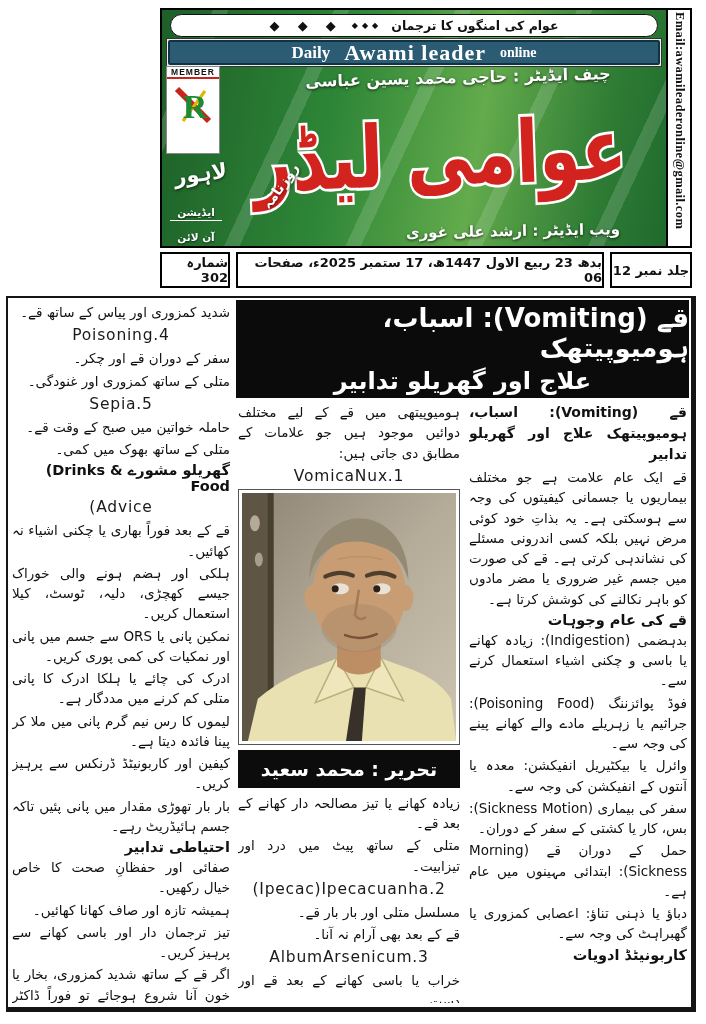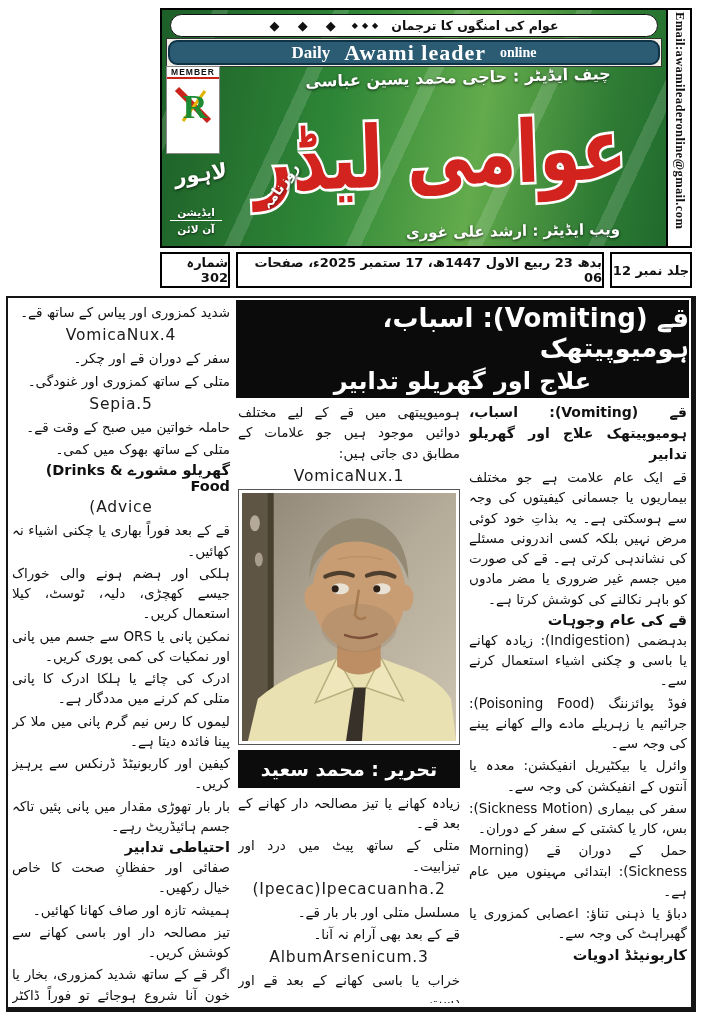--- a/index.html
+++ b/index.html
@@ -21,21 +21,21 @@
 
   #tagline-pill{position:absolute;left:8px;right:32px;top:4px;height:21px;background:#fff;
     border:1.5px solid #111;border-radius:12px;display:flex;direction:rtl;align-items:center;
     justify-content:center;gap:9px;}
   #tagline-pill .tg{font-size:12.5px;font-weight:bold;}
   #tagline-pill .dsm{font-size:8px;letter-spacing:4px;}
   #tagline-pill .dlg{font-size:13px;letter-spacing:7px;}
 
   #brand-band{position:absolute;left:4px;right:28px;top:28px;height:27px;background:#f2efe6;
     border:1px solid #333;display:flex;align-items:stretch;}
-  #brand-inner{flex:1;margin:1px;background:#2b5c74;border:2px solid #0e3346;border-radius:9px;
+  #brand-inner{flex:1;margin:1px;background:#2b5c74;border:2px solid #0e3346;border-radius:2px;
     display:flex;align-items:center;justify-content:center;gap:14px;color:#fff;
     font-family:"Liberation Serif",serif;font-weight:bold;}
   #brand-inner .b1{font-size:17px;}
   #brand-inner .b2{font-size:22px;letter-spacing:1px;}
   #brand-inner .b3{font-size:14px;}
 
   #member{position:absolute;left:4px;top:56px;width:54px;height:88px;background:#fff;
     border:1px solid #888;box-sizing:border-box;text-align:center;}
   #member .mlabel{font-size:8.5px;font-weight:bold;letter-spacing:1px;border-bottom:2px solid #c9241c;
     font-family:"Liberation Sans",sans-serif;}
@@ -45,21 +45,21 @@
     direction:rtl;font-size:16px;font-weight:bold;text-shadow:0 1px 3px rgba(0,0,0,.75);
     transform:rotate(-1.5deg);}
 
   #big-title{position:absolute;left:62px;right:34px;top:74px;height:140px;}
   #title-prefix{position:absolute;left:92px;top:168px;color:#fff;font-size:14px;font-weight:bold;
     transform:rotate(-55deg);text-shadow:0 1px 3px rgba(0,0,0,.7);}
   #city{position:absolute;left:12px;top:152px;color:#fff;font-size:21px;font-weight:bold;
     transform:rotate(-7deg);text-shadow:0 1px 3px rgba(0,0,0,.7);}
   #edition{position:absolute;left:8px;top:196px;width:52px;color:#fff;text-align:center;
     font-size:10.5px;font-weight:bold;text-shadow:0 1px 2px rgba(0,0,0,.7);}
-  #edition .e2{border-top:1px solid #fff;margin-top:2px;padding-top:2px;}
+  #edition .e2{border-top:1px solid #fff;margin-top:2px;padding-top:10px;}
   #web-editor{position:absolute;left:236px;width:230px;top:212px;color:#fff;direction:rtl;
     text-align:center;font-size:15px;font-weight:bold;text-shadow:0 1px 3px rgba(0,0,0,.75);
     transform:rotate(-1deg);}
 
   
   #datebar{position:absolute;left:160px;top:252px;width:532px;height:36px;display:flex;
     direction:rtl;gap:6px;}
   .dbox{background:#fff;border:2.5px solid #000;box-sizing:border-box;display:flex;
     align-items:center;justify-content:center;font-weight:bold;font-size:13px;direction:rtl;}
   #vol-box{width:82px;}
@@ -211,36 +211,36 @@
         <div class="u">زیادہ کھانے یا تیز مصالحہ دار کھانے کے بعد قے۔</div>
         <div class="u">متلی کے ساتھ پیٹ میں درد اور تیزابیت۔</div>
         <div class="en">(Ipecac)Ipecacuanha.2</div>
         <div class="u">مسلسل متلی اور بار بار قے۔</div>
         <div class="u">قے کے بعد بھی آرام نہ آنا۔</div>
         <div class="en">AlbumArsenicum.3</div>
         <div class="u">خراب یا باسی کھانے کے بعد قے اور دست۔</div>
       </div>
     <div class="col" id="col-left">
         <div class="u">شدید کمزوری اور پیاس کے ساتھ قے۔</div>
-        <div class="en">VomicaNux.4</div>
+        <div class="en">Poisoning.4</div>
         <div class="u">سفر کے دوران قے اور چکر۔</div>
         <div class="u">متلی کے ساتھ کمزوری اور غنودگی۔</div>
         <div class="en">Sepia.5</div>
         <div class="u">حاملہ خواتین میں صبح کے وقت قے۔</div>
         <div class="u">متلی کے ساتھ بھوک میں کمی۔</div>
         <div class="sub"><span dir="rtl">گھریلو مشورے </span><span dir="ltr">(Drinks &amp; Food</span></div>
         <div class="en">(Advice</div>
         <div class="u">قے کے بعد فوراً بھاری یا چکنی اشیاء نہ کھائیں۔</div>
         <div class="u">ہلکی اور ہضم ہونے والی خوراک جیسے کھچڑی، دلیہ، ٹوسٹ، کیلا استعمال کریں۔</div>
         <div class="u">نمکین پانی یا ORS سے جسم میں پانی اور نمکیات کی کمی پوری کریں۔</div>
         <div class="u">ادرک کی چائے یا ہلکا ادرک کا پانی متلی کم کرنے میں مددگار ہے۔</div>
         <div class="u">لیموں کا رس نیم گرم پانی میں ملا کر پینا فائدہ دیتا ہے۔</div>
         <div class="u">کیفین اور کاربونیٹڈ ڈرنکس سے پرہیز کریں۔</div>
         <div class="u">بار بار تھوڑی مقدار میں پانی پئیں تاکہ جسم ہائیڈریٹ رہے۔</div>
         <div class="sub">احتیاطی تدابیر</div>
         <div class="u">صفائی اور حفظانِ صحت کا خاص خیال رکھیں۔</div>
         <div class="u">ہمیشہ تازہ اور صاف کھانا کھائیں۔</div>
-        <div class="u">تیز مصالحہ دار اور باسی کھانے سے کوشش کریں۔</div>
+        <div class="u">تیز ترجمان دار اور باسی کھانے سے پرہیز کریں۔</div>
         <div class="u">اگر قے کے ساتھ شدید کمزوری، بخار یا خون آنا شروع ہوجائے تو فوراً ڈاکٹر سے رجوع کریں۔</div>
       </div>
   </div>
 
 </div>
 
 </body></html>

